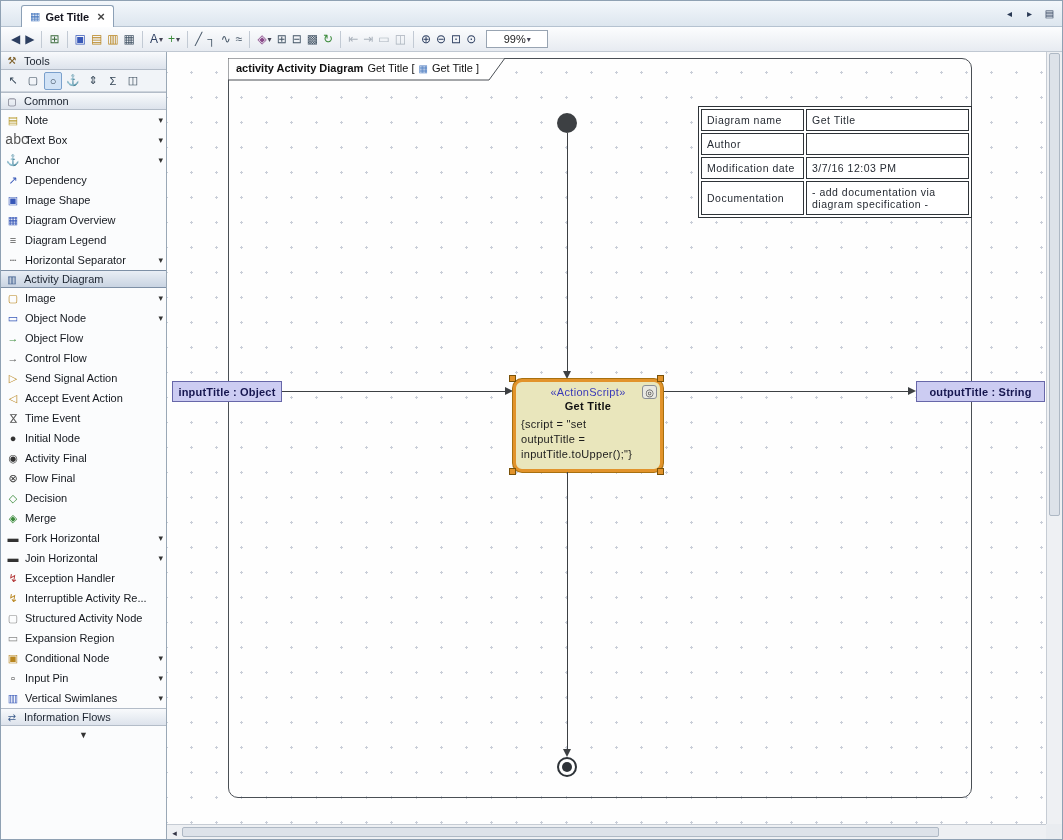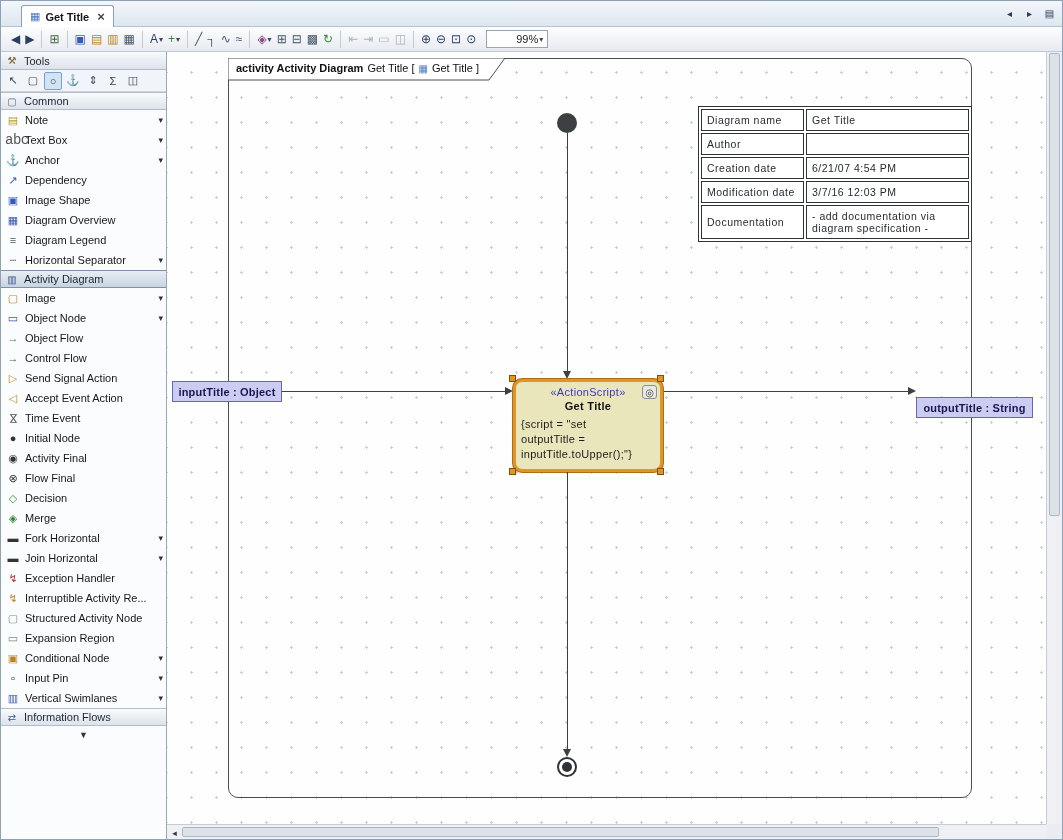--- a/index.html
+++ b/index.html
@@ -18,21 +18,21 @@
 
   
   .toolbar{position:absolute;left:0;top:26px;width:100%;height:25px;background:linear-gradient(#fcfdfe,#e7ebf1);border-bottom:1px solid #c0c8d2;display:flex;align-items:center;padding:0 5px;}
   .tb-groups{display:flex;align-items:center;height:100%;}
   .tb-group{display:flex;align-items:center;gap:1px;padding:0 3px;}
   .tb-sep{width:1px;height:17px;background:#c2cad4;margin:0 2px;}
   .tb-btn{display:flex;align-items:center;height:20px;padding:0 2px;border-radius:2px;}
   .tb-glyph{font-size:12px;line-height:1;}
   .tb-dd{font-size:8px;color:#445;margin-left:1px;}
   .tb-disabled .tb-glyph{color:#aab2bc !important;}
-  .zoom-box{display:flex;align-items:center;justify-content:flex-end;width:62px;height:18px;background:#fff;border:1px solid #98a4b2;padding:0 4px;margin-left:5px;}
+  .zoom-box{display:flex;align-items:center;justify-content:center;width:62px;height:18px;background:#fff;border:1px solid #98a4b2;padding:0 4px;margin-left:5px;}
 
   
   .sidebar{position:absolute;left:0;top:51px;width:166px;bottom:0;background:#fbfcfd;border-right:1px solid #9aa8b6;overflow:hidden;}
   .sec-header{display:flex;align-items:center;gap:5px;height:18px;padding:0 4px;background:linear-gradient(#f8fafc,#dde3ec);border-top:1px solid #b3bcc8;border-bottom:1px solid #b3bcc8;color:#1c2430;white-space:nowrap;}
   .sec-selected{background:linear-gradient(#e9eef5,#c9d4e2);border-color:#7e90a6;}
   .sec-icon{width:14px;text-align:center;font-size:10px;flex:none;}
   .tools-iconrow{display:flex;align-items:center;gap:2px;height:22px;padding:0 3px;background:#f1f4f8;border-bottom:1px solid #cdd4dc;}
   .mini-btn{width:18px;height:18px;display:flex;align-items:center;justify-content:center;border:1px solid transparent;border-radius:2px;font-size:11px;color:#345;}
   .mini-selected{background:#d2e3f6;border-color:#7aa0cc;}
   .tool-item{display:flex;align-items:center;height:20px;padding:0 3px 0 4px;}
@@ -393,21 +393,21 @@
       <div class="initial-node"></div>
       <div class="vline" style="left:400px;top:81px;height:238px;"></div>
       <div class="arrow-down" style="left:396px;top:319px;"></div>
 
       <div class="obj-label" style="left:5px;top:329px;width:110px;">inputTitle : Object</div>
       <div class="hline" style="left:115px;top:339px;width:223px;"></div>
       <div class="arrow-right" style="left:338px;top:335px;"></div>
 
       <div class="hline" style="left:496px;top:339px;width:245px;"></div>
       <div class="arrow-right" style="left:741px;top:335px;"></div>
-      <div class="obj-label" style="left:749px;top:345px;width:117px;">outputTitle : String</div>
+      <div class="obj-label" style="left:749px;top:329px;width:129px;">outputTitle : String</div>
 
       <div class="action-node">
         <div class="action-badge">◎</div>
         <div class="action-stereotype">«ActionScript»</div>
         <div class="action-name">Get Title</div>
         <div class="action-script">
           <div>{script = "set</div>
           <div>outputTitle =</div>
           <div>inputTitle.toUpper();"}</div>
         </div>
@@ -427,24 +427,20 @@
           <tbody>
             <tr>
               <td class="it-label">Diagram name</td>
               <td class="it-value">Get Title</td>
             </tr>
             <tr>
               <td class="it-label">Author</td>
               <td class="it-value"></td>
             </tr>
             <tr>
-              <td class="it-label">Creation date</td>
-              <td class="it-value">6/21/07 4:54 PM</td>
-            </tr>
-            <tr>
               <td class="it-label">Modification date</td>
               <td class="it-value">3/7/16 12:03 PM</td>
             </tr>
             <tr>
               <td class="it-label">Documentation</td>
               <td class="it-value">- add documentation via diagram specification -</td>
             </tr>
           </tbody>
         </table>
     </div>

